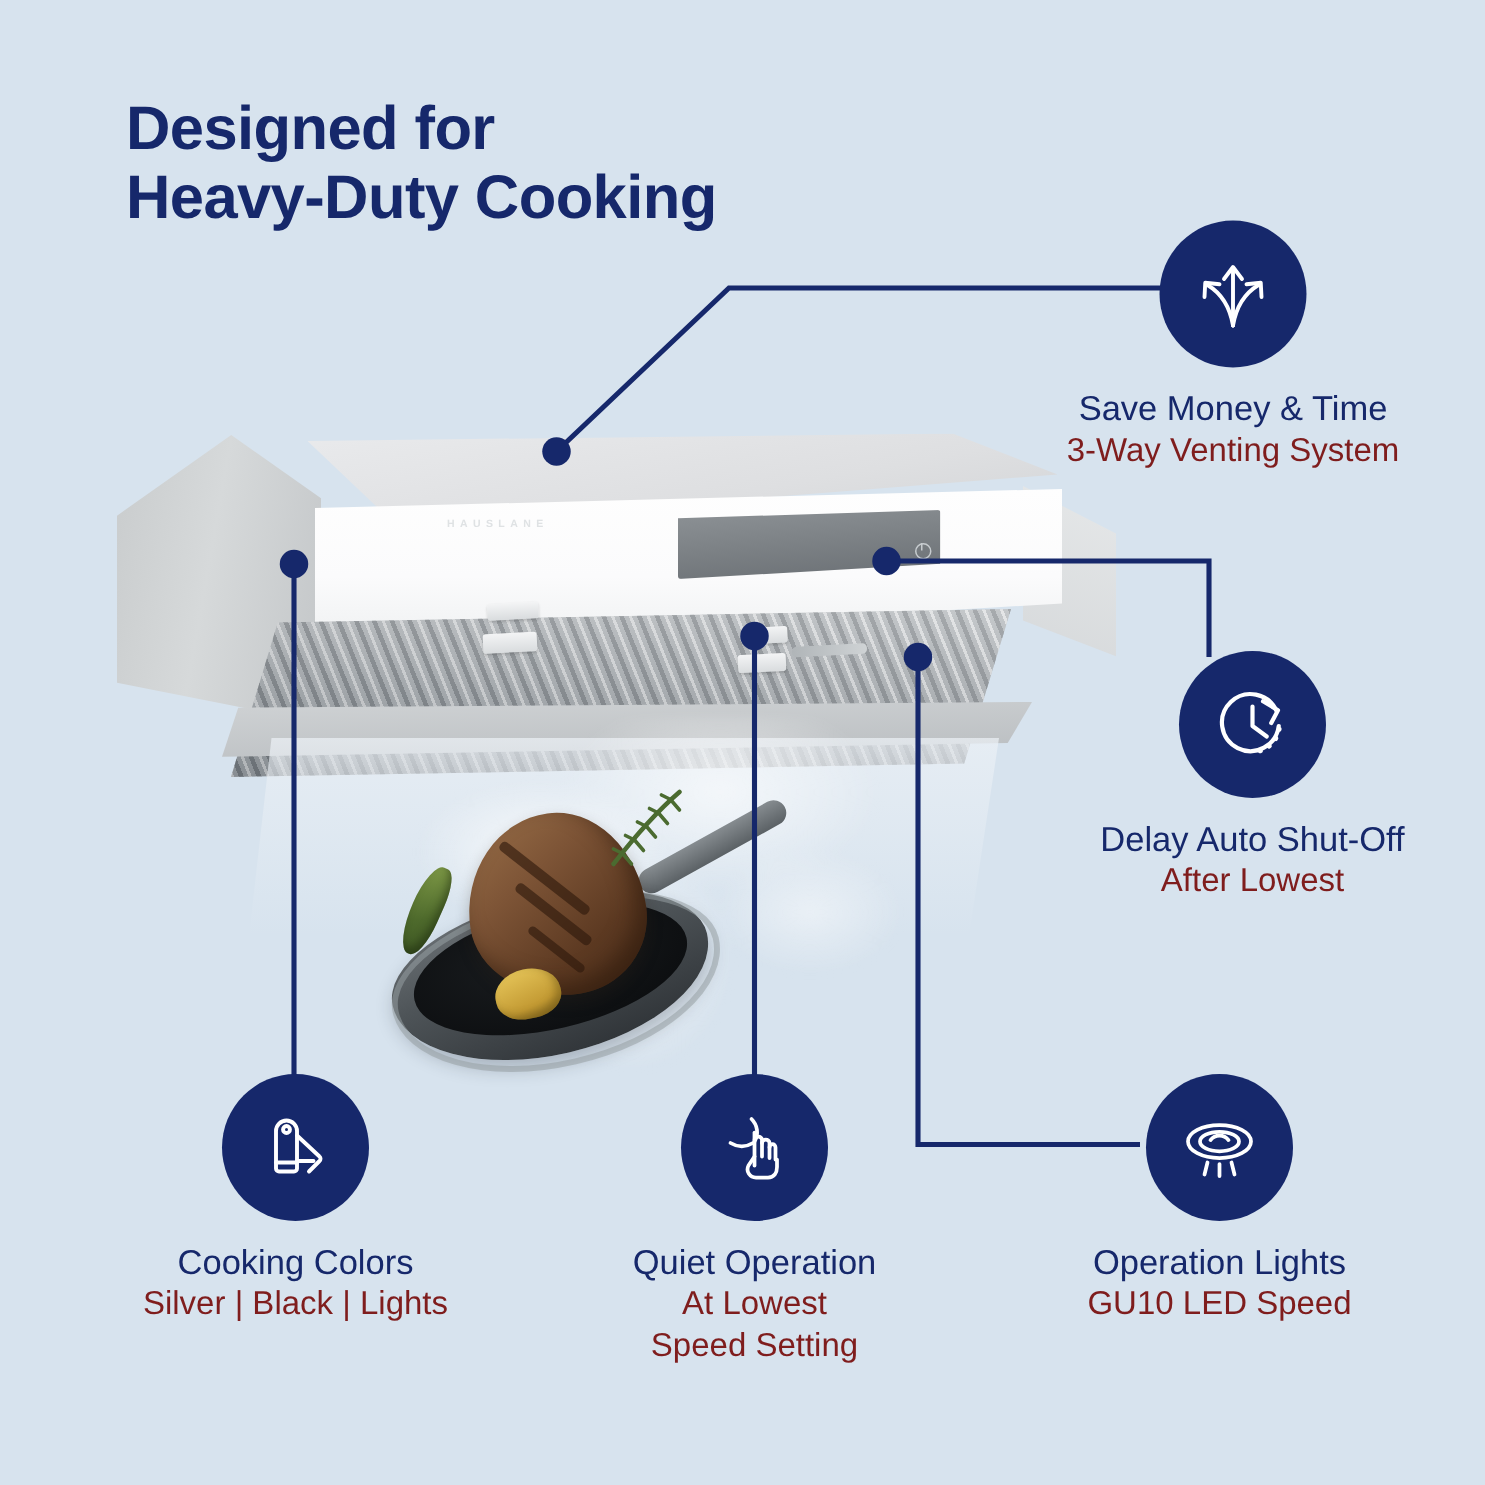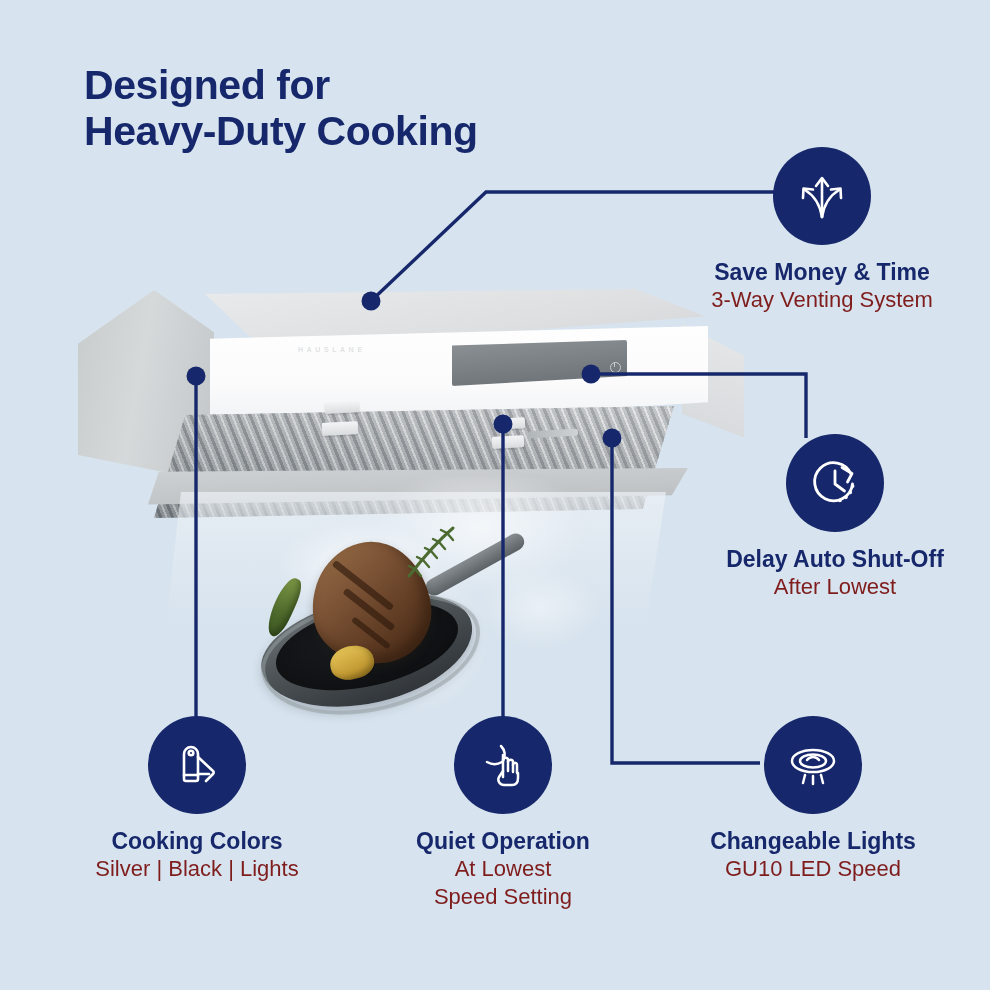--- a/index.html
+++ b/index.html
@@ -178,21 +178,21 @@
   
   .feature{position:absolute;text-align:center;}
   .circ{
     width:98px;height:98px;border-radius:50%;
     background:#16286b;
     display:flex;align-items:center;justify-content:center;
     margin:0 auto;
   }
   .circ svg{display:block;}
   .f-title{
-    margin-top:14px;font-size:23px;font-weight:bold;color:#16286b;
+    margin-top:14px;font-size:23px;font-weight:normal;color:#16286b;
     line-height:27px;white-space:nowrap;
   }
   .f-sub{
     font-size:22px;color:#7f1d1d;line-height:28px;font-weight:400;
     white-space:pre-line;
   }
 
   
   #f-vent{left:657px;top:147px;width:330px;}
   #f-vent .f-title,#f-vent .f-sub{white-space:nowrap;}
@@ -344,17 +344,17 @@
     <div class="circ">
       <svg width="60" height="56" viewBox="0 0 60 56" fill="none" stroke="#ffffff" stroke-width="2.5" stroke-linecap="round" stroke-linejoin="round">
         <ellipse cx="30" cy="24" rx="21" ry="11"></ellipse>
         <ellipse cx="30" cy="24" rx="13" ry="6.5"></ellipse>
         <path d="M24 23 C27 19 33 19 36 23"></path>
         <path d="M22 38 L20 46"></path>
         <path d="M30 39 L30 47"></path>
         <path d="M38 38 L40 46"></path>
       </svg>
     </div>
-    <div class="f-title">Changeable Lights</div>
+    <div class="f-title">Operation Lights</div>
     <div class="f-sub">GU10 LED Speed</div>
   </div>
 
 </div>
 
 </body></html>

